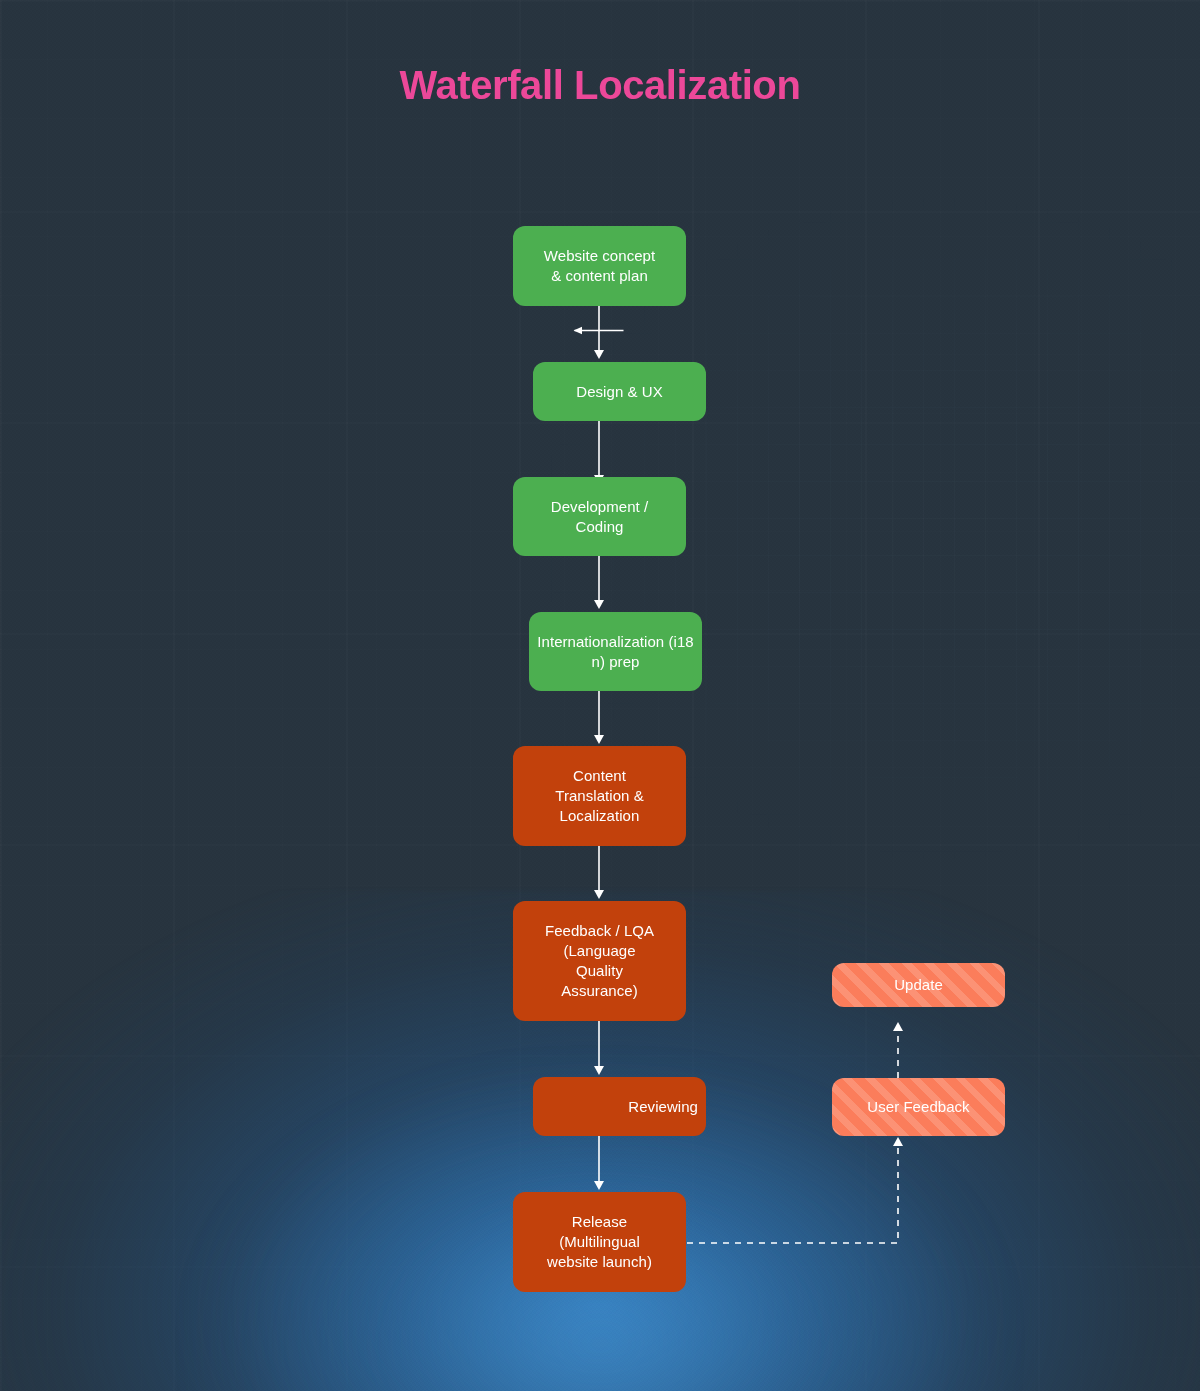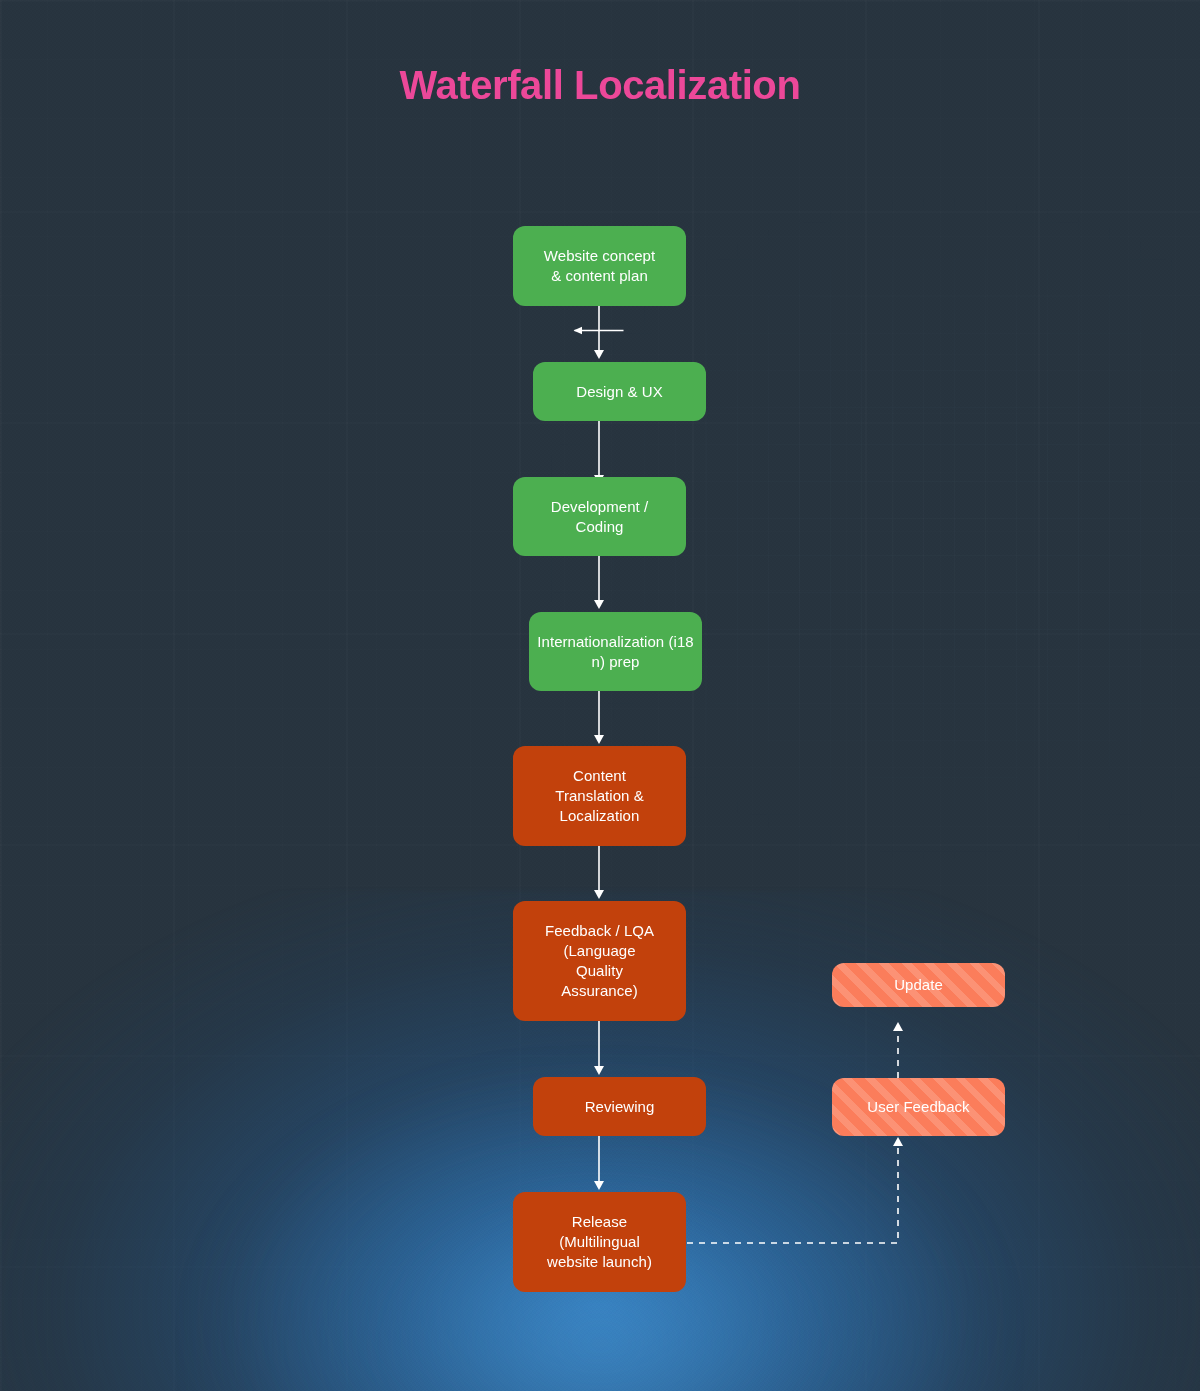--- a/index.html
+++ b/index.html
@@ -270,21 +270,21 @@
 
   <div class="node node-blue" style="left:513px; top:901px; width:173px; height:120px;">
     <div>
       <span>Feedback / LQA</span>
       <span>(Language</span>
       <span>Quality</span>
       <span>Assurance)</span>
     </div>
   </div>
 
-  <div class="node node-blue node-nowrap" style="left:513px; top:1077px; width:173px; height:59px;">
+  <div class="node node-blue node-nowrap" style="left:513px; top:1077px; width:173px; height:59px;justify-content:flex-end;">
     <span>Reviewing</span>
   </div>
 
   <div class="node node-blue" style="left:513px; top:1192px; width:173px; height:100px;">
     <div>
       <span>Release</span>
       <span>(Multilingual</span>
       <span>website launch)</span>
     </div>
   </div>

